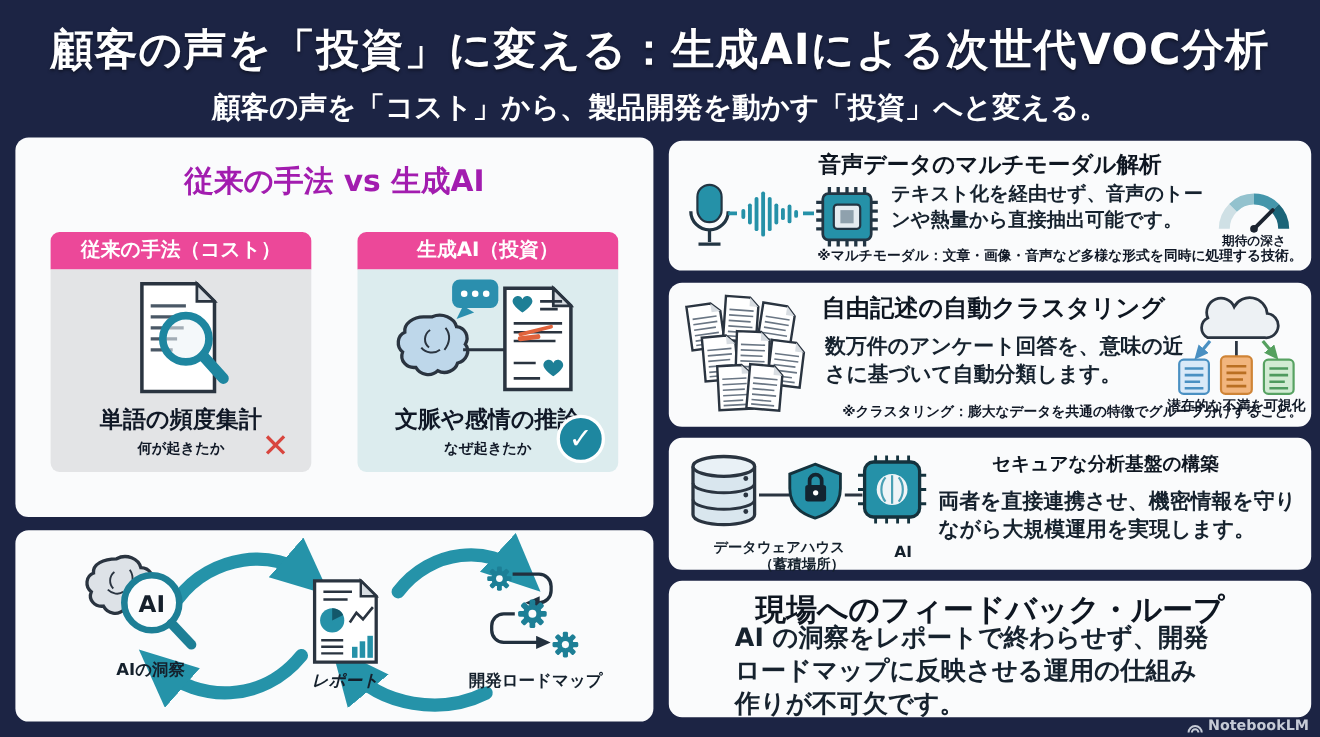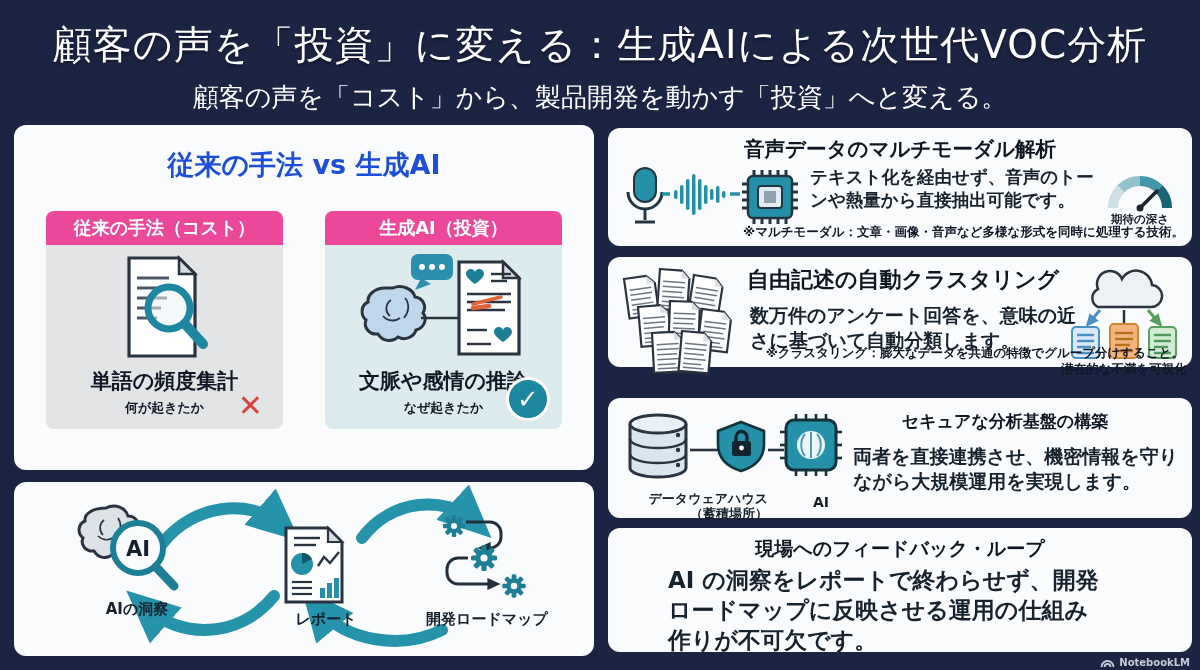--- a/index.html
+++ b/index.html
@@ -6,26 +6,26 @@
   html,body { width:1200px; height:670px; }
   body {
     position:relative;
     background:#1c2444;
     font-family:"DejaVu Sans", sans-serif;
     color:#14202c;
     overflow:hidden;
   }
   .abs { position:absolute; }
   .panel { position:absolute; background:#fafbfc; border-radius:12px; }
-  .ttl { position:absolute; width:100%; text-align:center; color:#ffffff; font-weight:400; }
+  .ttl { position:absolute; width:100%; text-align:center; color:#ffffff; font-weight:700; }
   #main-title { top:18px; font-size:39px; letter-spacing:1px; text-shadow:0 2px 3px rgba(0,0,0,.45); }
   #sub-title { top:80px; font-size:26px; }
 
   
-  #cmp-heading { position:absolute; top:22px; width:100%; text-align:center; font-size:27px; font-weight:800; color:#1d4ed8; }
+  #cmp-heading { position:absolute; top:22px; width:100%; text-align:center; font-size:27px; font-weight:800; color:#a21caf; }
   .cmp-card { position:absolute; top:86px; width:237px; }
   .cmp-head { height:34px; line-height:34px; background:#ec4899; border-radius:8px 8px 0 0; color:#fff; font-weight:800; font-size:18px; text-align:center; }
   .cmp-body { position:relative; height:184px; border-radius:0 0 8px 8px; display:flex; flex-direction:column; align-items:center; }
   .cmp-body.grey { background:#e3e4e6; }
   .cmp-body.teal { background:#dcecee; }
   .cmp-icon { height:118px; display:flex; align-items:center; justify-content:center; margin-top:4px; }
   .cmp-label { font-size:21px; font-weight:800; color:#101826; }
   .cmp-sub { font-size:13px; font-weight:800; color:#101826; margin-top:4px; }
   .mark-x { position:absolute; right:20px; bottom:6px; font-size:30px; font-weight:900; color:#d8453e; }
   .mark-check { position:absolute; right:12px; bottom:8px; width:44px; height:44px; border-radius:50%;
@@ -35,21 +35,21 @@
   
   .loop-label { position:absolute; text-align:center; font-size:15px; font-weight:800; color:#14202c; }
 
   
   .f-title { position:absolute; width:100%; text-align:center; font-weight:800; color:#0e1621; }
   .f-body { position:absolute; font-weight:700; color:#16222e; }
   .f-note { position:absolute; font-size:12.5px; font-weight:800; color:#101826; }
   .f-caption { text-align:center; font-weight:800; color:#101826; }
 
   #watermark { position:absolute; right:10px; bottom:2px; display:flex; align-items:center; gap:4px;
-    color:#c6cbd6; font-size:10px; font-weight:600; }
+    color:#c6cbd6; font-size:13px; font-weight:600; }
 </style>
 </head>
 <body>
 
 <div class="ttl" id="main-title">顧客の声を「投資」に変える：生成AIによる次世代VOC分析</div>
 <div class="ttl" id="sub-title">顧客の声を「コスト」から、製品開発を動かす「投資」へと変える。</div>
 
 <div class="panel" style="left:14px; top:125px; width:580px; height:345px;">
   <div id="cmp-heading">従来の手法 vs 生成AI</div>
 
@@ -148,21 +148,21 @@
     <polyline points="36,42 42,33 48,39 57,28" fill="none" stroke="#2a3440" stroke-width="2.4"></polyline>
     <g stroke="#2a3440" stroke-width="2.2">
       <line x1="10" y1="58" x2="30" y2="58"></line>
         <line x1="10" y1="64" x2="30" y2="64"></line>
         <line x1="10" y1="70" x2="30" y2="70"></line>
     </g>
     <rect x="38" y="64" width="5" height="10" fill="#2591a8"></rect>
     <rect x="45" y="59" width="5" height="15" fill="#2591a8"></rect>
     <rect x="52" y="54" width="5" height="20" fill="#2591a8"></rect>
   </svg>
-  <div class="loop-label" style="left:242px; top:128px; width:140px;">レポート</div>
+  <div class="loop-label" style="left:230px; top:128px; width:140px;font-style:italic;">レポート</div>
 
   <svg class="abs" style="left:418px; top:28px;" width="104" height="100" viewBox="0 0 104 100">
     <defs>
       <g id="gearG">
         <g fill="#1d7f96">
           <rect x="-2.6" y="-13" width="5.2" height="26" rx="1.5"></rect>
           <rect x="-2.6" y="-13" width="5.2" height="26" rx="1.5" transform="rotate(45)"></rect>
           <rect x="-2.6" y="-13" width="5.2" height="26" rx="1.5" transform="rotate(90)"></rect>
           <rect x="-2.6" y="-13" width="5.2" height="26" rx="1.5" transform="rotate(135)"></rect>
         </g>
@@ -236,21 +236,21 @@
         <path d="M57.1,20.9 A27,27 0 0 1 65,40" stroke="#1b6478"></path>
       </g>
       <line x1="38" y1="40" x2="55" y2="23" stroke="#1c2430" stroke-width="3.5" stroke-linecap="round"></line>
       <circle cx="38" cy="40" r="3.5" fill="#1c2430"></circle>
     </svg>
     <div class="f-caption" style="font-size:11.5px;">期待の深さ</div>
   </div>
   <div class="f-note" style="right:8px; bottom:5px;">※マルチモーダル：文章・画像・音声など多様な形式を同時に処理する技術。</div>
 </div>
 
-<div class="panel" style="left:608px; top:257px; width:584px; height:110px;">
+<div class="panel" style="left:608px; top:257px; width:584px; height:131px;">
   <svg class="abs" style="left:10px; top:8px;" width="122" height="116" viewBox="0 0 122 116">
     <defs>
       <g id="miniDoc">
         <path d="M0,0 h22 l8,8 v32 h-30 z" fill="#ffffff" stroke="#2a3440" stroke-width="2.2"></path>
         <path d="M22,0 l8,8 h-8 z" fill="#d8dde2"></path>
         <g stroke="#6a7684" stroke-width="1.5">
           <line x1="4" y1="12" x2="26" y2="12"></line>
             <line x1="4" y1="17" x2="26" y2="17"></line>
           <line x1="4" y1="22" x2="24" y2="22"></line>
             <line x1="4" y1="27" x2="26" y2="27"></line>
@@ -354,21 +354,21 @@
   <div class="abs" style="left:0px; top:94px; width:160px; text-align:right; font-size:13px; font-weight:800; line-height:1.15;">
     <div>データウェアハウス</div>
     <div>（蓄積場所）</div>
   </div>
   <div class="abs" style="left:178px; top:96px; width:70px; text-align:center; font-size:14px; font-weight:800;">AI</div>
   <div class="f-title" style="left:232px; width:330px; top:12px; font-size:17px; text-align:center;">セキュアな分析基盤の構築</div>
   <div class="f-body" style="left:245px; top:46px; width:338px; font-size:19px; line-height:1.3;">両者を直接連携させ、機密情報を守りながら大規模運用を実現します。</div>
 </div>
 
 <div class="panel" style="left:608px; top:528px; width:584px; height:124px;">
-  <div class="f-title" style="top:8px; font-size:19px;">現場へのフィードバック・ループ</div>
+  <div class="f-title" style="top:8px; font-size:28px;">現場へのフィードバック・ループ</div>
   <div class="f-body" style="left:60px; top:38px; width:440px; font-size:23px; line-height:1.3; font-weight:800;">AI の洞察をレポートで終わらせず、開発ロードマップに反映させる運用の仕組み作りが不可欠です。</div>
 </div>
 
 <div id="watermark">
   <svg width="15" height="12" viewBox="0 0 15 12">
     <path d="M1.5,11 a6,6 0 0 1 12,0" fill="none" stroke="#c6cbd6" stroke-width="1.8"></path>
     <path d="M4.5,11 a3,3 0 0 1 6,0" fill="none" stroke="#c6cbd6" stroke-width="1.8"></path>
   </svg>
   <span>NotebookLM</span>
 </div>

